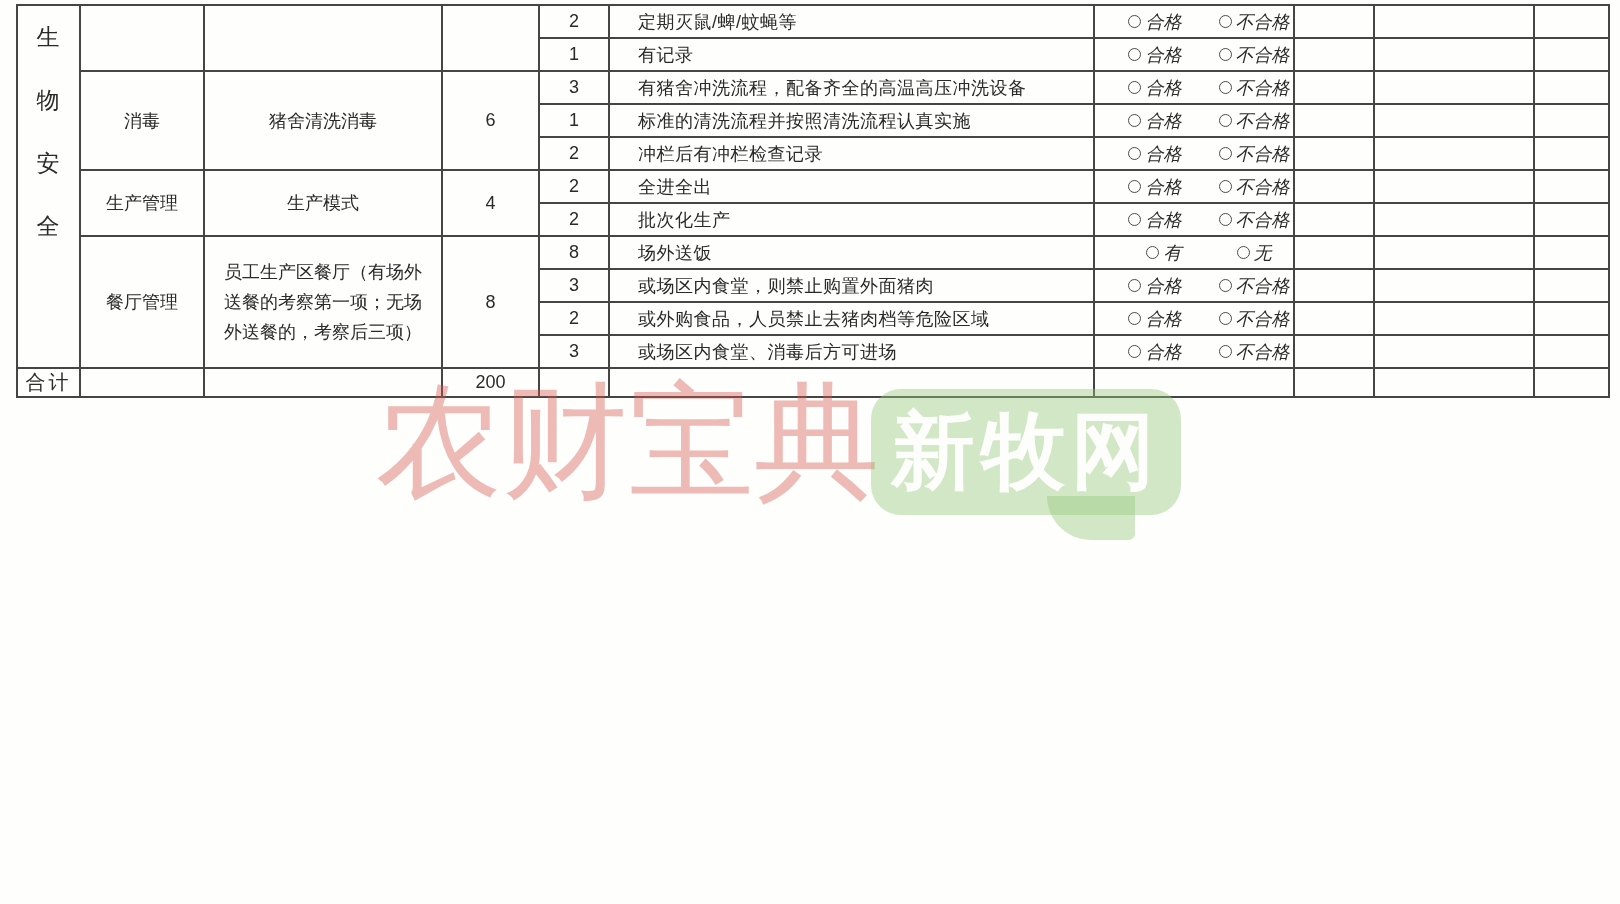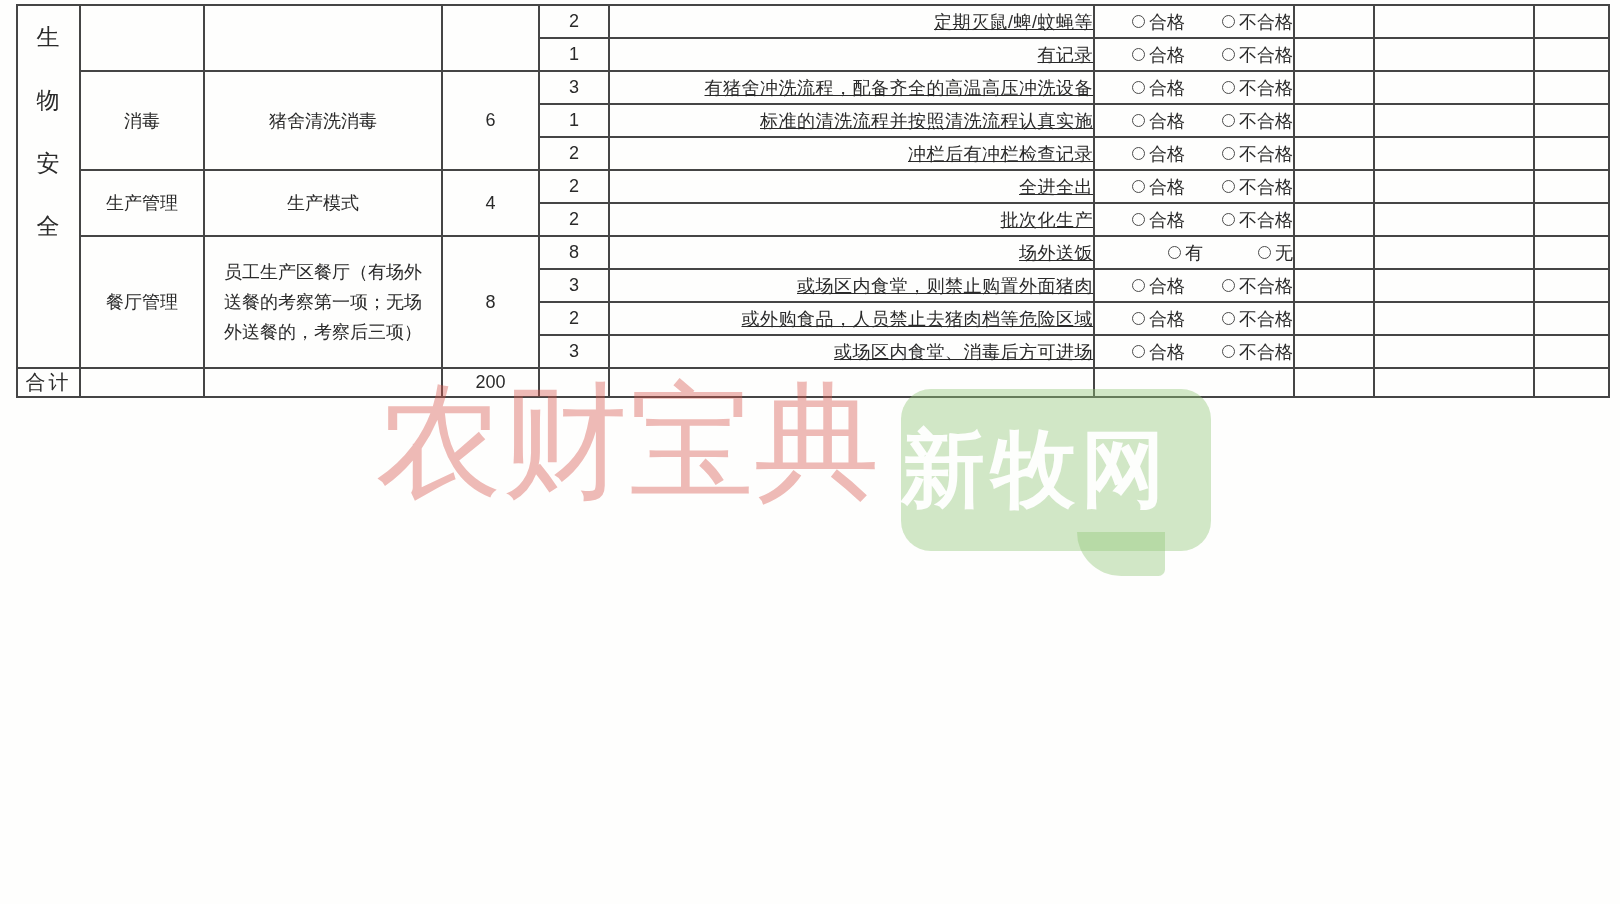--- a/index.html
+++ b/index.html
@@ -27,22 +27,22 @@
   }
   tr{height:33px;}
   tr.totalrow{height:27px;}
   td.group{vertical-align:top;}
   .vtext{
     width:26px;margin:0 auto;font-size:23px;line-height:63px;
     word-break:break-all;letter-spacing:1px;
   }
   td.cat,td.pts,td.sp{font-size:18px;}
   td.sub{font-size:18px;line-height:30px;padding:0 16px;border-radius:8px;}
-  td.desc{text-align:right;padding-left:1px;letter-spacing:0.5px;text-decoration:underline;}
-  td.opts{text-align:right;padding-left:30px;}
+  td.desc{text-align:left;padding-left:28px;letter-spacing:0.5px;}
+  td.opts{text-align:center;padding-left:30px;font-style:italic;}
   td.totcell{font-size:20px;letter-spacing:3px;border-radius:8px;}
   .radio{display:inline-flex;align-items:center;vertical-align:middle;}
   .radio.first{width:85px;}
   .circ{
     display:inline-block;width:13px;height:13px;box-sizing:border-box;
     border:1.5px solid #4c4c4c;border-radius:50%;margin-right:4px;flex:0 0 auto;
     background:transparent;
   }
   .rlabel{font-size:18px;}
 
@@ -53,23 +53,23 @@
     letter-spacing:0.5px;
   }
 
   
   .wm-red{
     position:absolute;left:376px;top:381px;z-index:4;
     font-size:126px;line-height:122px;font-weight:400;white-space:nowrap;
     color:rgba(214,84,74,0.40);letter-spacing:0px;pointer-events:none;
   }
   .wm-green{
-    position:absolute;left:901px;top:389px;width:310px;height:162px;z-index:5;
+    position:absolute;left:871px;top:389px;width:310px;height:126px;z-index:5;
     background:rgba(147,199,122,0.42);border-radius:30px;
-    display:flex;align-items:center;justify-content:flex-start;pointer-events:none;
+    display:flex;align-items:center;justify-content:center;pointer-events:none;
   }
   .wm-green::after{
     content:"";position:absolute;right:46px;bottom:-25px;width:88px;height:44px;
     background:rgba(147,199,122,0.42);border-radius:0 0 12px 82px;
   }
   .wm-green-text{
     font-size:84px;font-weight:800;letter-spacing:6px;
     color:rgba(255,255,255,0.95);
   }
 </style>

